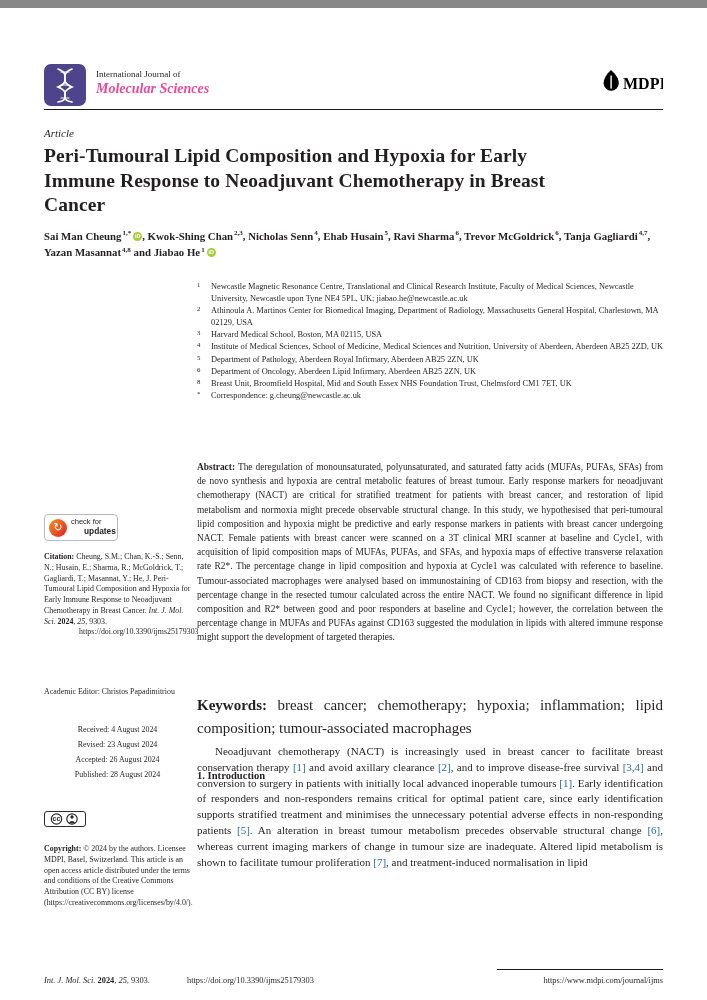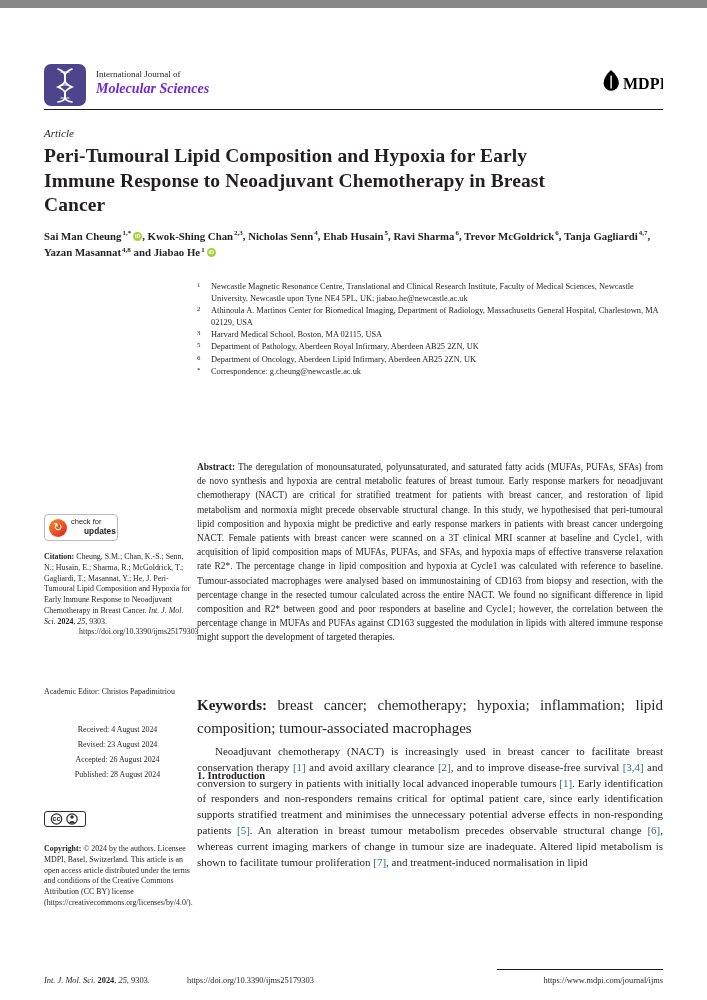--- a/index.html
+++ b/index.html
@@ -2,21 +2,21 @@
 <html><head>
 <meta charset="utf-8">
 <style>
   html,body{margin:0;padding:0;background:#888;}
   .page{position:relative;width:707px;height:1000px;background:#ffffff;overflow:hidden;
         font-family:"Liberation Serif",serif;color:#231f20;margin:8px auto;}
   
   .logo-box{position:absolute;left:44px;top:56px;width:42px;height:42px;}
   .journal-titles{position:absolute;left:96px;top:61px;line-height:1.15;}
   .journal-small{font-size:9px;color:#231f20;display:block;}
-  .journal-name{font-size:14px;font-weight:bold;font-style:italic;color:#6d28d9;display:block;margin-top:2px;}
+  .journal-name{font-size:14px;font-weight:bold;font-style:italic;color:#ec4899;display:block;margin-top:2px;}
   .mdpi-logo{position:absolute;right:44px;top:60px;}
   .header-rule{position:absolute;left:44px;right:44px;top:101px;height:1px;background:#1a1a1a;}
   
   .article-type{position:absolute;left:44px;top:119px;font-style:italic;font-size:11px;}
   .page-title{position:absolute;left:44px;top:136px;width:558px;font-size:19.5px;font-weight:bold;
               line-height:1.26;letter-spacing:.1px;margin:0;}
   .authors{position:absolute;left:44px;top:220px;width:620px;font-size:10.8px;font-weight:bold;line-height:1.48;}
   .authors sup{font-size:7px;margin-left:1px;}
   .orcid{display:inline-block;width:9px;height:9px;border-radius:50%;background:#A6CE39;color:#fff;
          font-size:5.5px;font-weight:bold;text-align:center;line-height:9px;vertical-align:2px;margin-left:2px;
@@ -110,26 +110,28 @@
     </div>
 
   <div class="affiliations">
 
       <div class="aff-entry"><span class="affnum">1</span><span>Newcastle Magnetic Resonance Centre, Translational and Clinical Research Institute, Faculty of Medical Sciences, Newcastle University, Newcastle upon Tyne NE4 5PL, UK; jiabao.he@newcastle.ac.uk</span></div>
 
       <div class="aff-entry"><span class="affnum">2</span><span>Athinoula A. Martinos Center for Biomedical Imaging, Department of Radiology, Massachusetts General Hospital, Charlestown, MA 02129, USA</span></div>
 
       <div class="aff-entry"><span class="affnum">3</span><span>Harvard Medical School, Boston, MA 02115, USA</span></div>
 
+      <div class="aff-entry"><span class="affnum">4</span><span>Institute of Medical Sciences, School of Medicine, Medical Sciences and Nutrition, University of Aberdeen, Aberdeen AB25 2ZD, UK</span></div>
 
       <div class="aff-entry"><span class="affnum">5</span><span>Department of Pathology, Aberdeen Royal Infirmary, Aberdeen AB25 2ZN, UK</span></div>
 
       <div class="aff-entry"><span class="affnum">6</span><span>Department of Oncology, Aberdeen Lipid Infirmary, Aberdeen AB25 2ZN, UK</span></div>
 
 
+      <div class="aff-entry"><span class="affnum">8</span><span>Breast Unit, Broomfield Hospital, Mid and South Essex NHS Foundation Trust, Chelmsford CM1 7ET, UK</span></div>
 
       <div class="aff-entry"><span class="affnum">*</span><span>Correspondence: g.cheung@newcastle.ac.uk</span></div>
     </div>
 
   <div class="abstract">
     <b>Abstract:</b>
     <span>The deregulation of monounsaturated, polyunsaturated, and saturated fatty acids (MUFAs, PUFAs, SFAs) from de novo synthesis and hypoxia are central metabolic features of breast tumour. Early response markers for neoadjuvant chemotherapy (NACT) are critical for stratified treatment for patients with breast cancer, and restoration of lipid metabolism and normoxia might precede observable structural change. In this study, we hypothesised that peri-tumoural lipid composition and hypoxia might be predictive and early response markers in patients with breast cancer undergoing NACT. Female patients with breast cancer were scanned on a 3T clinical MRI scanner at baseline and Cycle1, with acquisition of lipid composition maps of MUFAs, PUFAs, and SFAs, and hypoxia maps of effective transverse relaxation rate R2*. The percentage change in lipid composition and hypoxia at Cycle1 was calculated with reference to baseline. Tumour-associated macrophages were analysed based on immunostaining of CD163 from biopsy and resection, with the percentage change in the resected tumour calculated across the entire NACT. We found no significant difference in lipid composition and R2* between good and poor responders at baseline and Cycle1; however, the correlation between the percentage change in MUFAs and PUFAs against CD163 suggested the modulation in lipids with altered immune response might support the development of targeted therapies.</span>
   </div>
 
   <div class="keywords">

